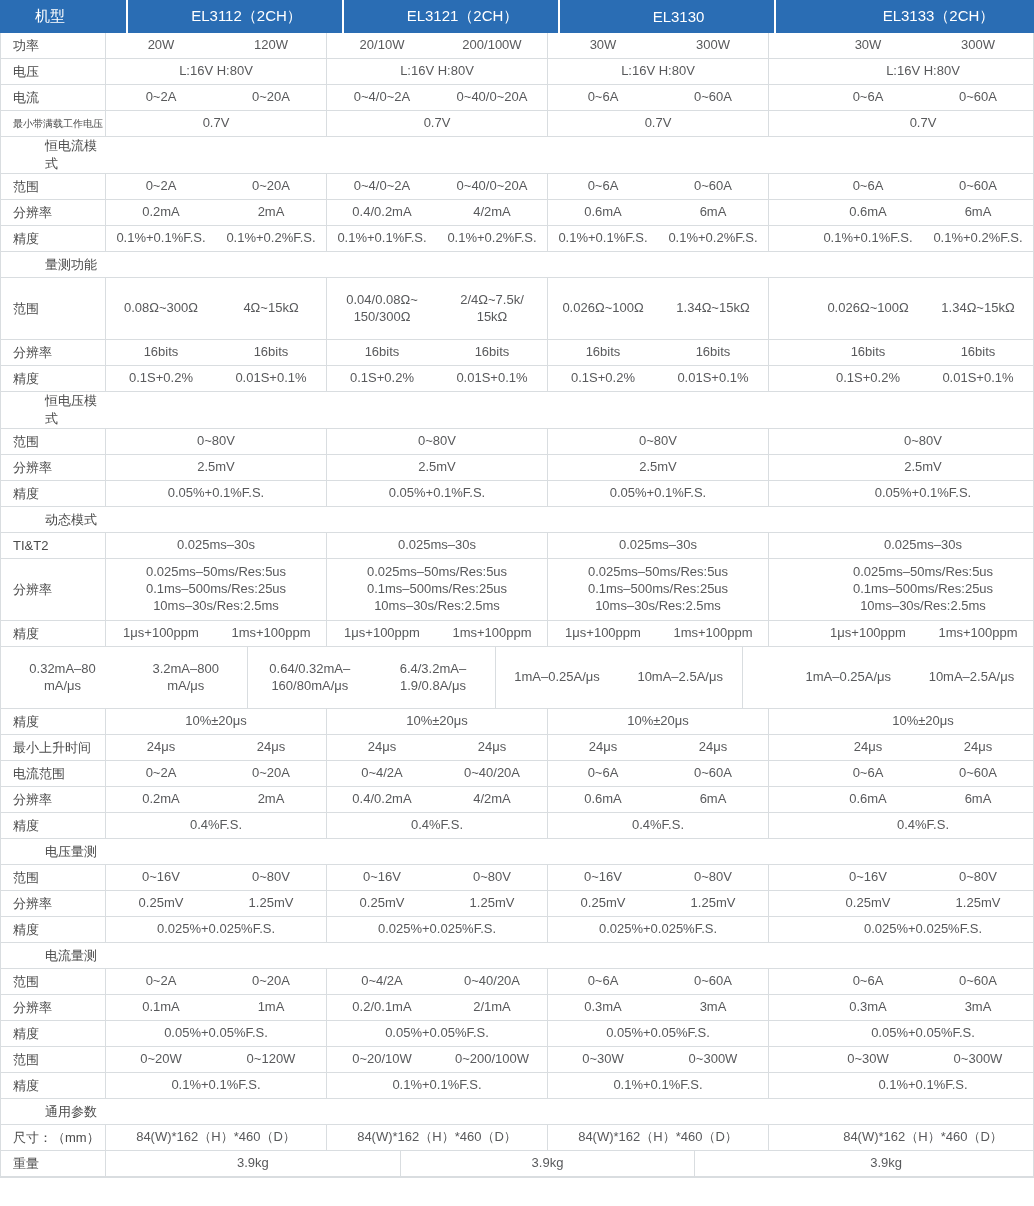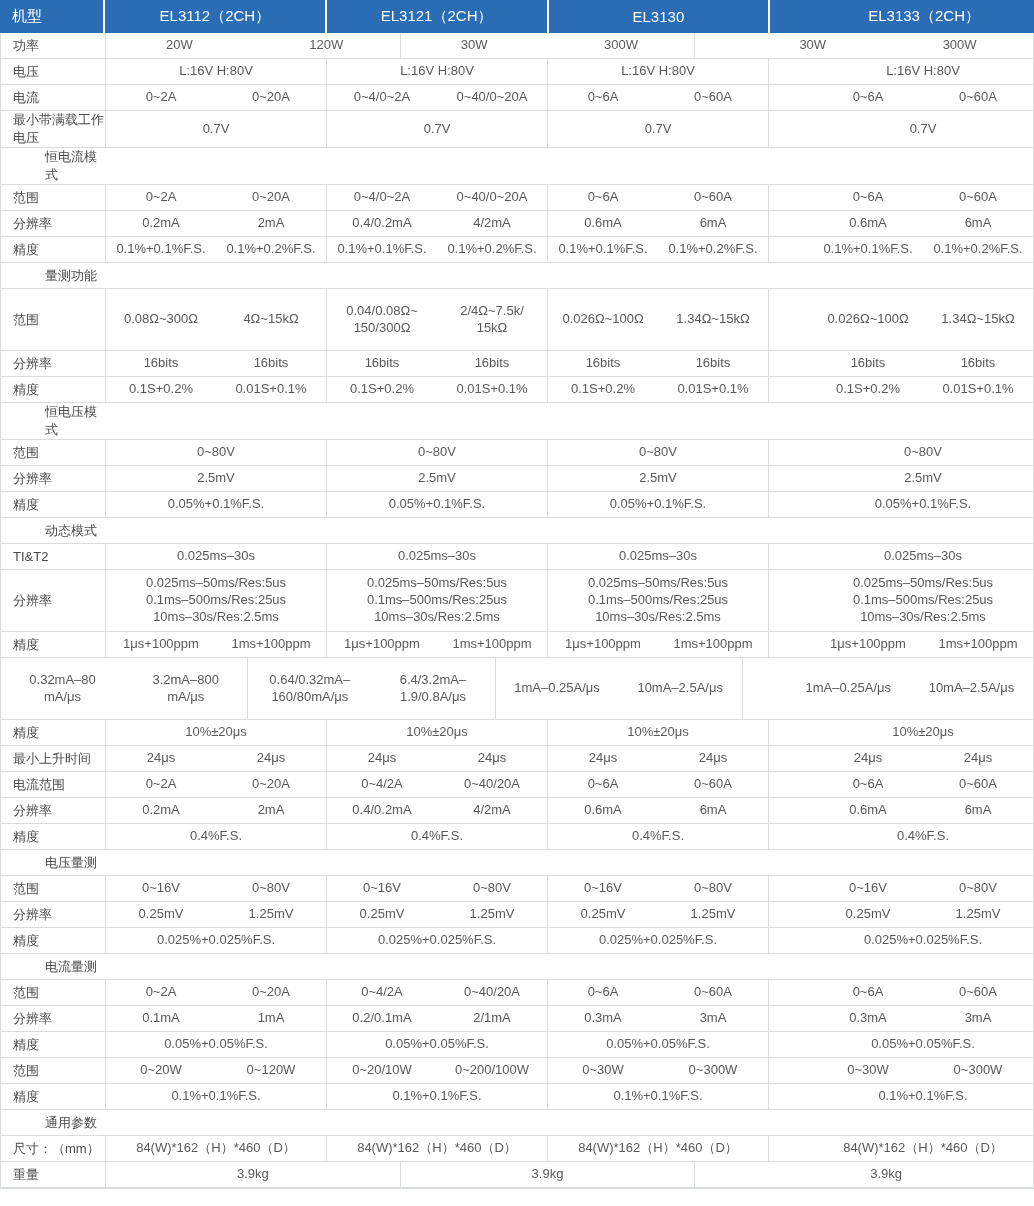--- a/index.html
+++ b/index.html
@@ -45,26 +45,27 @@
   }
   .cell:last-child{border-right:none;padding-left:44px;}
   .label-cell{
     width:105px;
     flex:0 0 105px;
     justify-content:flex-start;
     padding-left:12px;
     text-align:left;
     color:var(--label-text);
   }
-  .label-cell.small{font-size:13px;}
+  .label-cell.small{font-size:10px;}
   .model-cell{flex:1 1 0;}
   .header .cell{
     color:var(--header-text);
     font-size:15px;
     border-right:2px solid #ffffff;
+    margin-left:23px;
   }
   .header .cell:last-child{border-right:none;}
   .section-row .cell{
     border-right:none;
     justify-content:flex-start;
     min-height:23px;
   }
   .pair{display:flex;width:100%;}
   .pair .val{flex:1 1 0;}
   .val{
@@ -90,20 +91,26 @@
       <div class="row">
         <div class="cell label-cell">功率</div>
         <div class="cell model-cell">
           <div class="pair">
             <span class="val">20W</span>
             <span class="val">120W</span>
           </div>
         </div>
         <div class="cell model-cell">
           <div class="pair">
+            <span class="val">20/10W</span>
+            <span class="val">200/100W</span>
+          </div>
+        </div>
+        <div class="cell model-cell">
+          <div class="pair">
             <span class="val">30W</span>
             <span class="val">300W</span>
           </div>
         </div>
         <div class="cell model-cell">
           <div class="pair">
             <span class="val">30W</span>
             <span class="val">300W</span>
           </div>
         </div>

